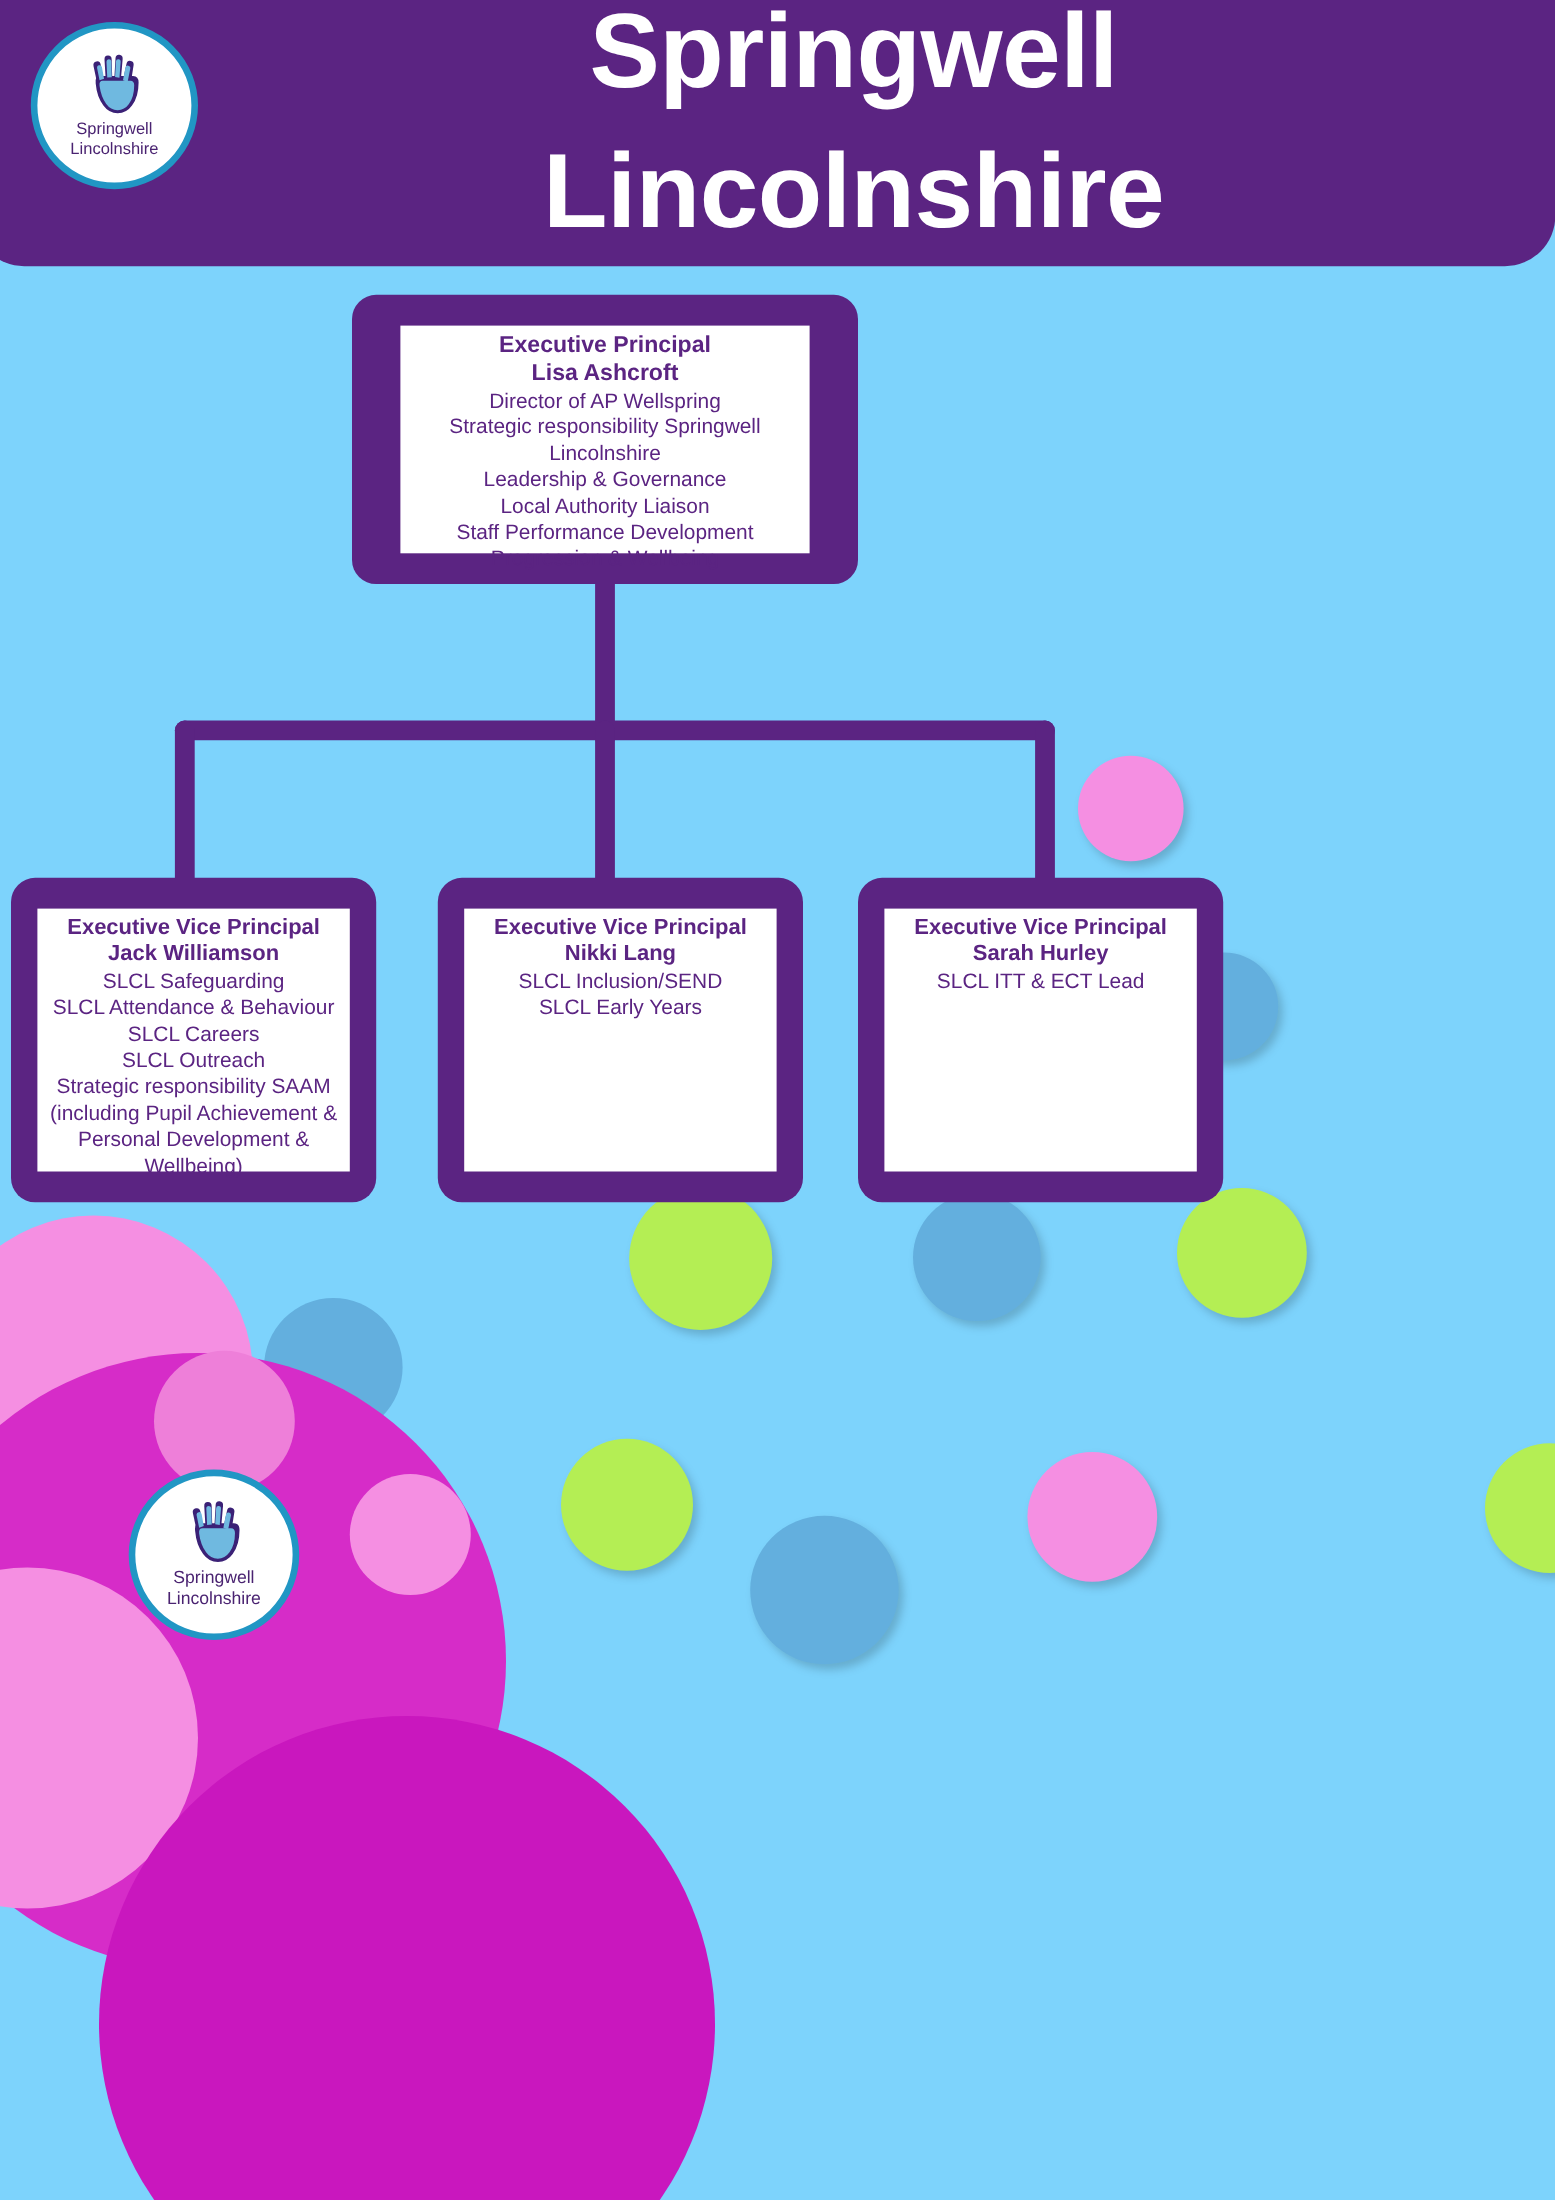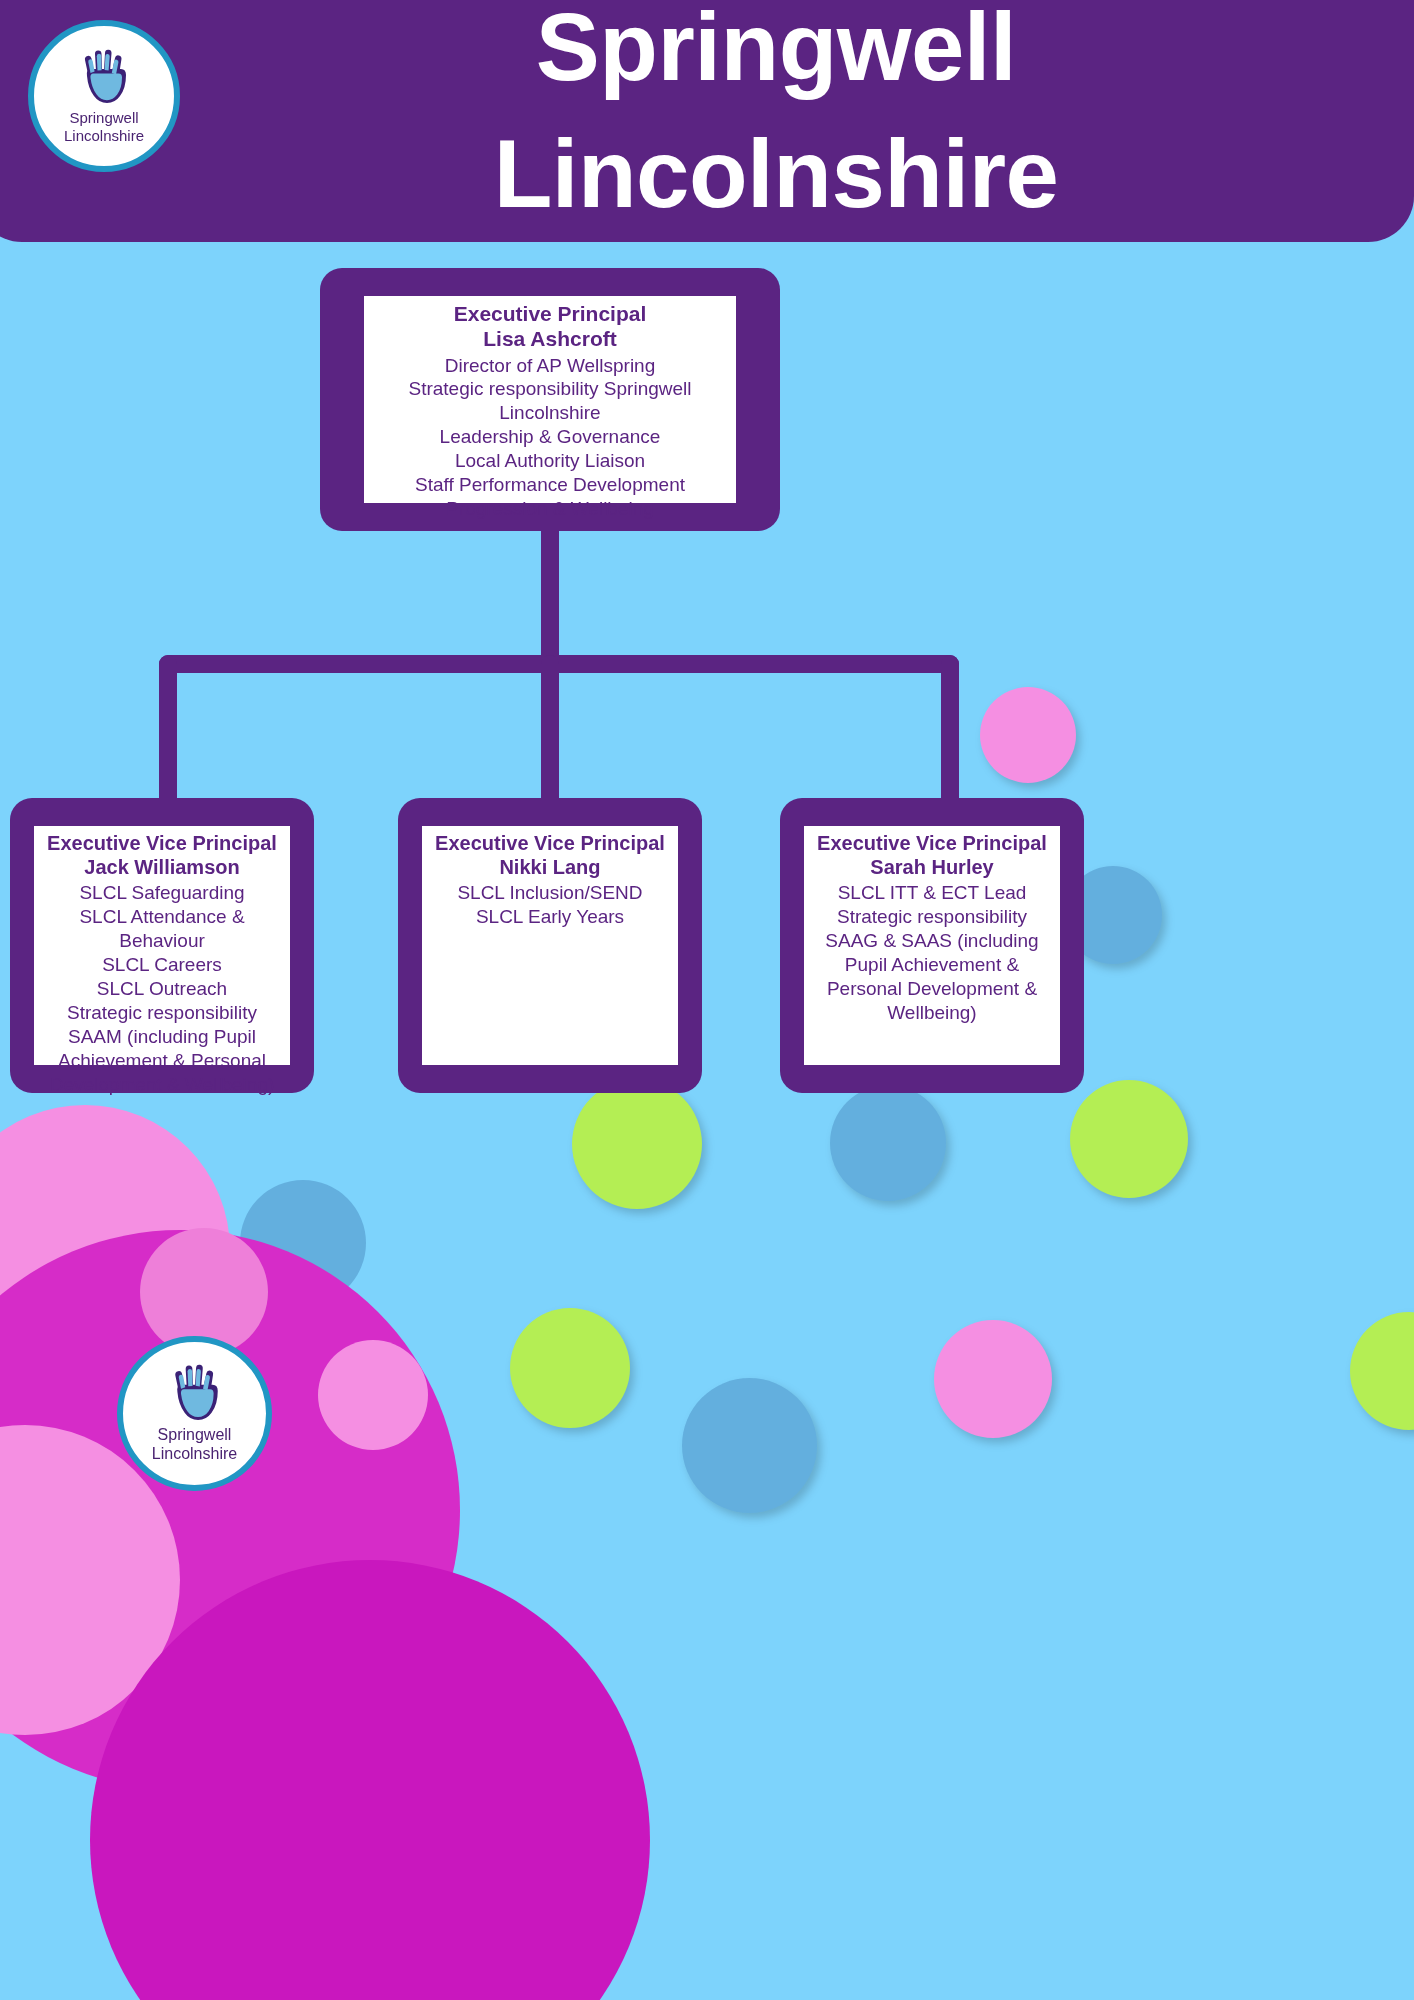--- a/index.html
+++ b/index.html
@@ -142,21 +142,21 @@
   
   #node-root {
     left: 320px; top: 268px; width: 460px; height: 263px;
     padding: 28px 44px;
   }
   #node-root .node-title,
   #node-root .node-name { font-size: 21px; }
   #node-root .node-duty  { font-size: 19px; }
 
   
-  .node-child { top: 798px; width: 304px; height: 295px; padding: 28px 24px; }
+  .node-child { top: 798px; width: 332px; height: 295px; padding: 28px 24px; }
   #node-child-0 { left: 10px; }
   #node-child-1 { left: 398px; }
   #node-child-2 { left: 780px; }
   .node-child .node-title,
   .node-child .node-name { font-size: 20px; }
   .node-child .node-duty  { font-size: 19px; }
 </style>
 </head>
 <body>
 
@@ -249,21 +249,20 @@
       <div class="node-duty">SLCL Inclusion/SEND</div>
       <div class="node-duty">SLCL Early Years</div>
     </div>
   </div>
 
   <div class="node node-child" id="node-child-2">
     <div class="node-inner">
       <div class="node-title">Executive Vice Principal</div>
       <div class="node-name">Sarah Hurley</div>
       <div class="node-duty">SLCL ITT &amp; ECT Lead</div>
-      <div class="node-duty">Strategic responsibility SAAG &amp; SAAS (including Pupil Achievement &amp; Personal Development &amp; Wellbeing)</div>
     </div>
   </div>
 
   <div class="logo-badge logo-bottom">
     <svg class="logo-hand" width="58" height="60" viewBox="0 0 56 58">
       <g>
         <path d="M12 26 L9 12 q-0.6-3.4 2.6-4.1 q3.2-0.7 3.9 2.7 L18 24 Z" fill="#3B2176"></path>
         <path d="M20 23 L19 6 q-0.2-3.5 3.1-3.6 q3.3-0.1 3.4 3.4 L26 22 Z" fill="#3B2176"></path>
         <path d="M28 22 L29 5 q0.2-3.5 3.5-3.2 q3.3 0.3 3 3.8 L34 23 Z" fill="#3B2176"></path>
         <path d="M36 24 L39 10 q0.7-3.4 3.9-2.6 q3.2 0.8 2.5 4.2 L43 27 Z" fill="#3B2176"></path>

